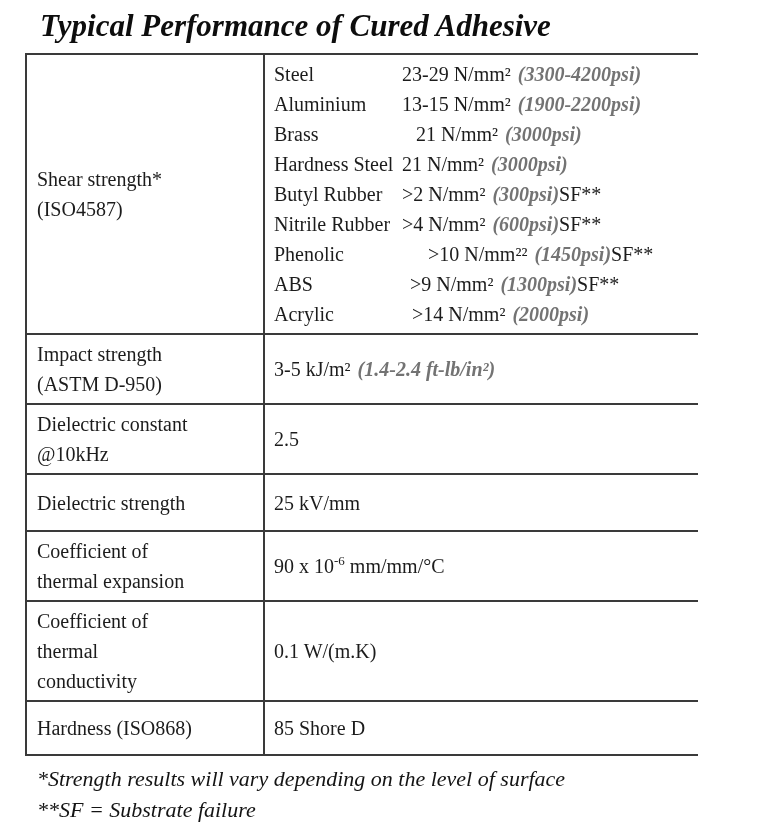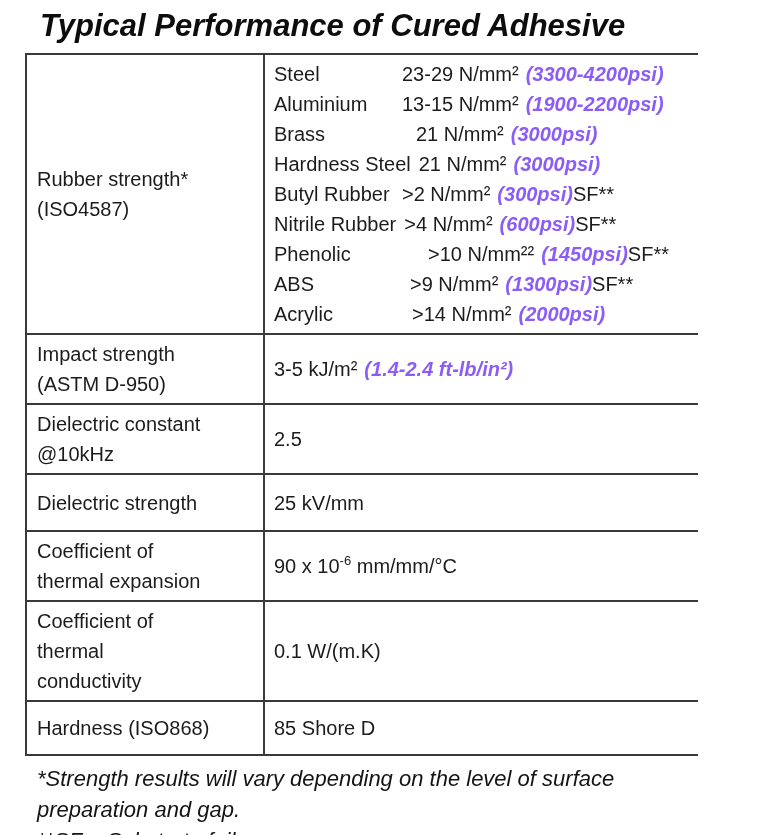--- a/index.html
+++ b/index.html
@@ -1,21 +1,21 @@
 <!DOCTYPE html>
 <html><head>
 <meta charset="utf-8">
 <style>
   * { margin: 0; padding: 0; box-sizing: border-box; }
   html, body { background: #ffffff; }
   .page {
     width: 698px;
     height: 835px;
     background: #ffffff;
-    font-family: Liberation Sans, sans-serif;
+    font-family: Liberation Serif, serif;
     color: #1c1c1c;
     overflow: hidden;
   }
   .title {
     font-size: 31px;
     font-weight: 700;
     font-style: italic;
     color: #0d0d0d;
     margin: 8px 0 9px 40px;
     letter-spacing: 0px;
@@ -41,21 +41,21 @@
   tr.r-dconst td { height: 60px; }
   tr.r-dstr td { height: 57px; }
   tr.r-cte td { height: 63px; }
   tr.r-ctc td { height: 94px; }
   tr.r-hard td { height: 54px; }
   .lbl-line { display: block; white-space: nowrap; }
   .shear-line { display: flex; align-items: center; white-space: nowrap; }
   .sub-name { min-width: 128px; padding-right: 8px; }
   .sub-val { }
   .psi {
-    color: #8b5cf6;
+    color: #737373;
     font-style: italic;
     font-weight: 700;
     margin-left: 7px;
   }
   .sf { }
   .plain-val { white-space: nowrap; }
   .sup {
     font-size: 13px;
     vertical-align: super;
     line-height: 0;
@@ -74,21 +74,21 @@
 
 <div class="page">
 
   <div class="title">Typical Performance of Cured Adhesive</div>
 
   <table class="perf">
 
     <tbody>
         <tr class="r-shear">
       <td class="label-cell">
-        <span class="lbl-line">Rubber strength*</span>
+        <span class="lbl-line">Shear strength*</span>
         <span class="lbl-line">(ISO4587)</span>
       </td>
       <td class="value-cell">
         <div class="shear-line">
           <span class="sub-name">Steel</span>
           <span class="sub-val">23-29 N/mm²</span>
           <span class="psi">(3300-4200psi)</span>
         </div>
         <div class="shear-line">
           <span class="sub-name">Aluminium</span>
@@ -193,17 +193,16 @@
       </td>
       <td class="value-cell">
         <span class="plain-val">85 Shore D</span>
       </td>
     </tr>
   </tbody>
     </table>
 
   <div class="notes">
     <span class="note-line">*Strength results will vary depending on the level of surface</span>
-    <span class="note-line">preparation and gap.</span>
     <span class="note-line">**SF = Substrate failure</span>
   </div>
 
 </div>
 
 </body></html>

